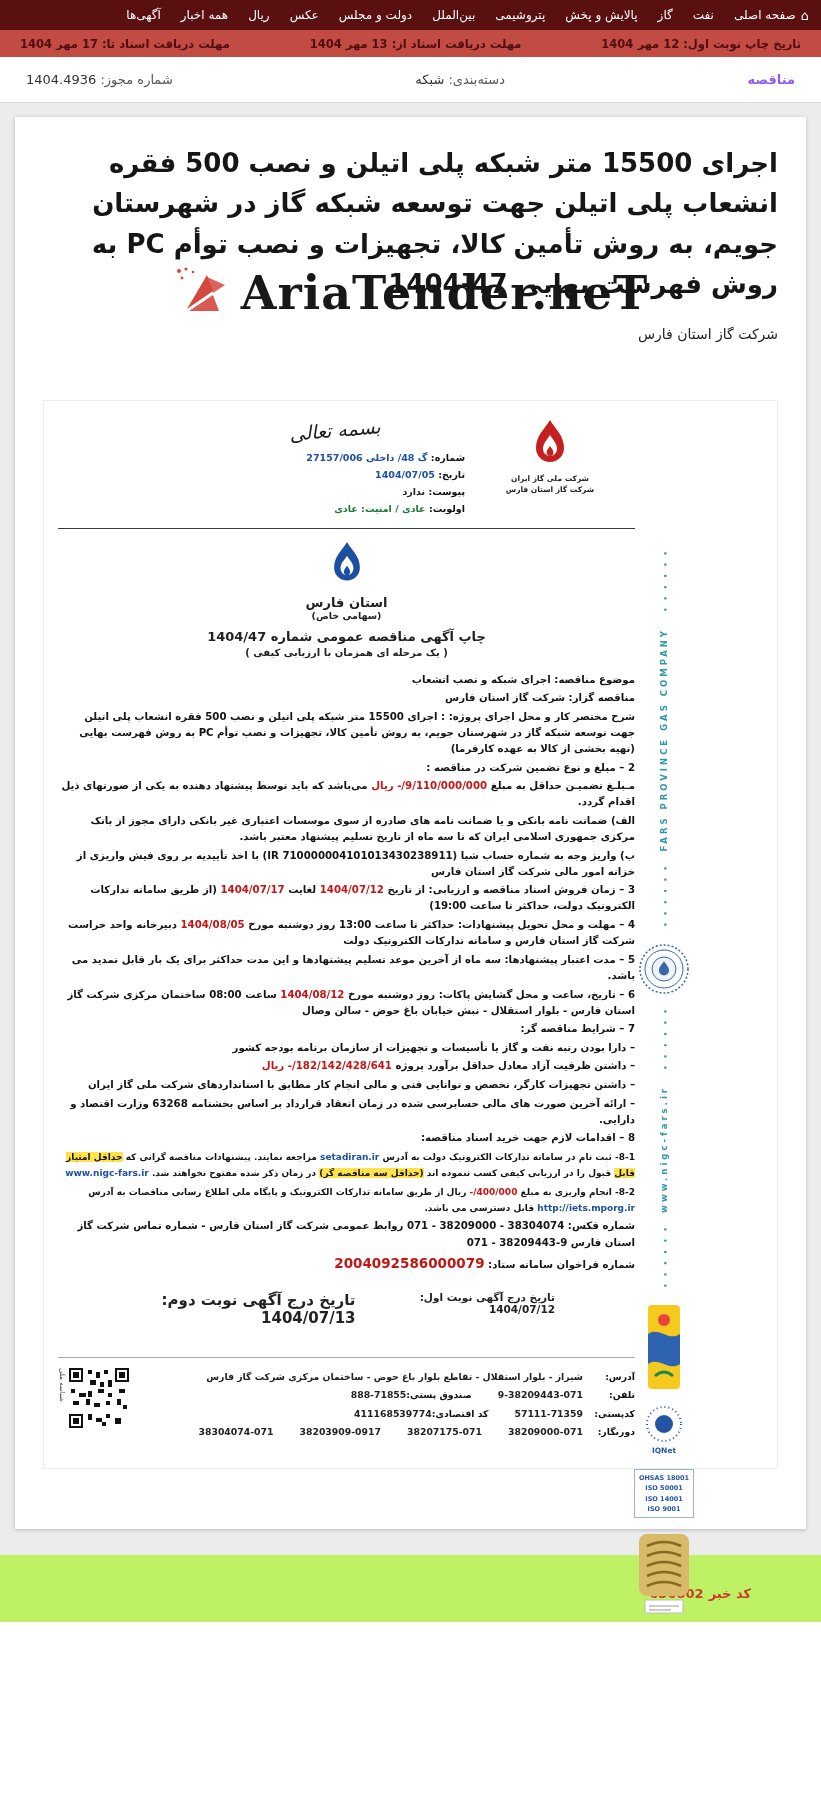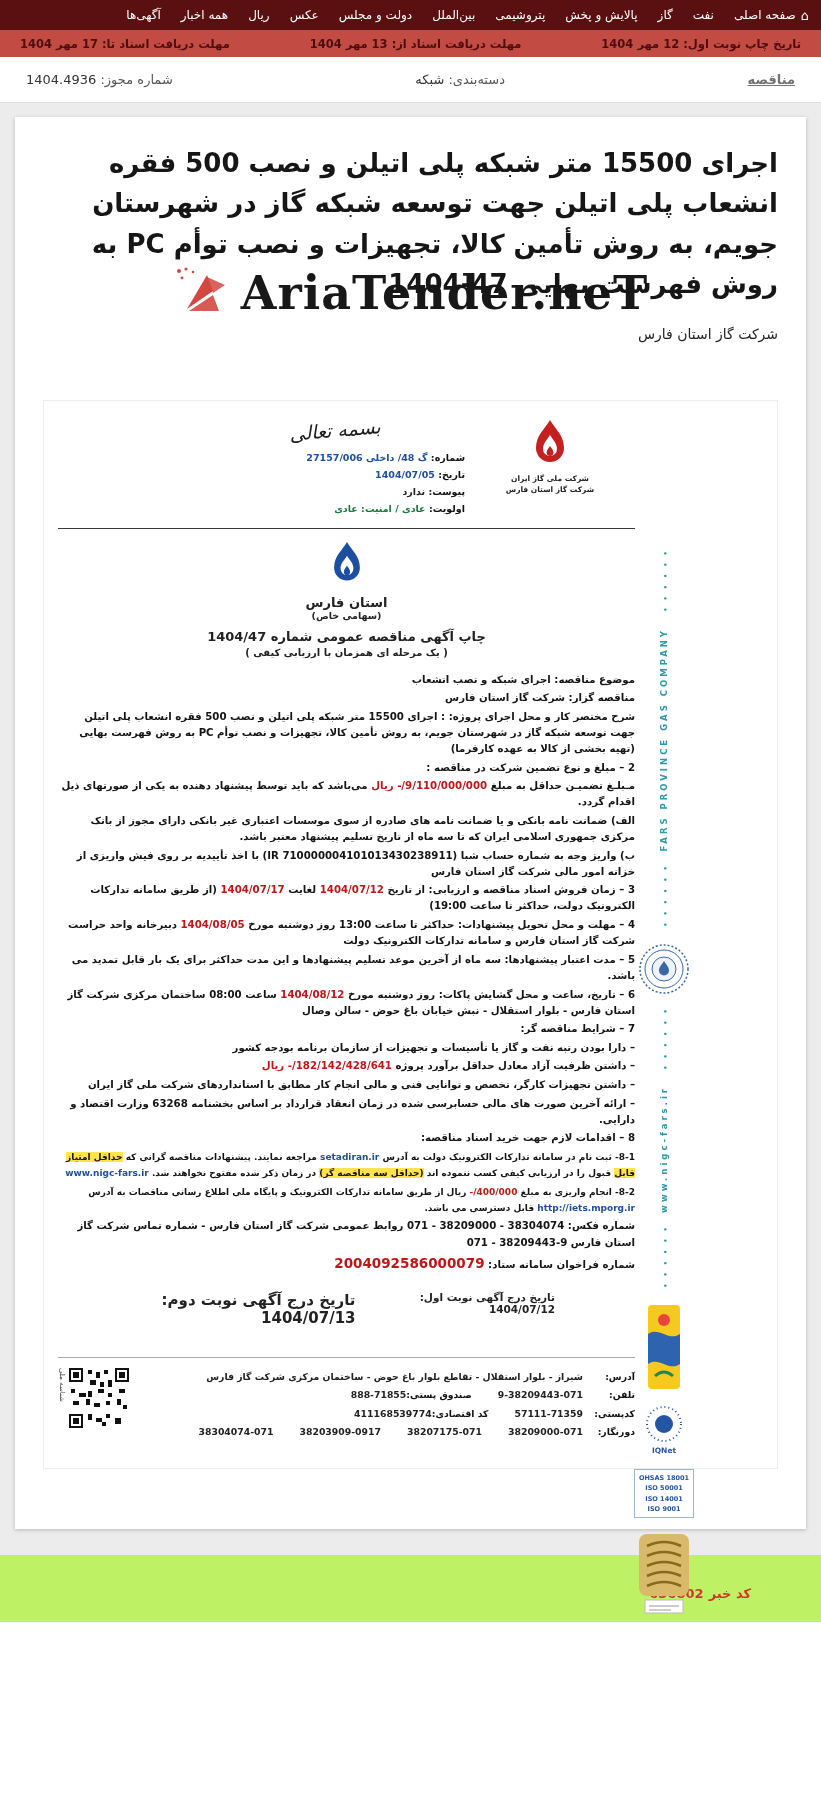--- a/index.html
+++ b/index.html
@@ -23,21 +23,21 @@
     background:#c24b43; height:27px; display:flex; align-items:center;
     justify-content:space-between; padding:0 20px;
     color:#4f0d0d; font-size:11.5px; font-weight:700;
   }
   
   .metabar {
     background:#fff; height:46px; display:flex; align-items:center;
     justify-content:space-between; padding:0 26px; font-size:13px; color:#333;
     border-bottom:1px solid #ddd;
   }
-  .meta-type { font-weight:700; color:#737373;text-decoration:underline; }
+  .meta-type { font-weight:700; color:#8b5cf6; }
   .meta-label { color:#555; }
   
   .page { background:#ececec; padding:14px 15px 26px; }
   .card { background:#fff; box-shadow:0 1px 4px rgba(0,0,0,.22); padding:26px 28px 60px; position:relative; }
   .title { font-size:26px; font-weight:700; line-height:1.55; color:#161616; position:relative; z-index:2; }
   .company { font-size:14px; color:#222; margin-top:22px; position:relative; z-index:2; }
   .watermark {
     position:absolute; top:148px; left:0; right:0; display:flex; align-items:center;
     justify-content:center; gap:10px; direction:ltr; z-index:1; pointer-events:none; opacity:.9;
   }

